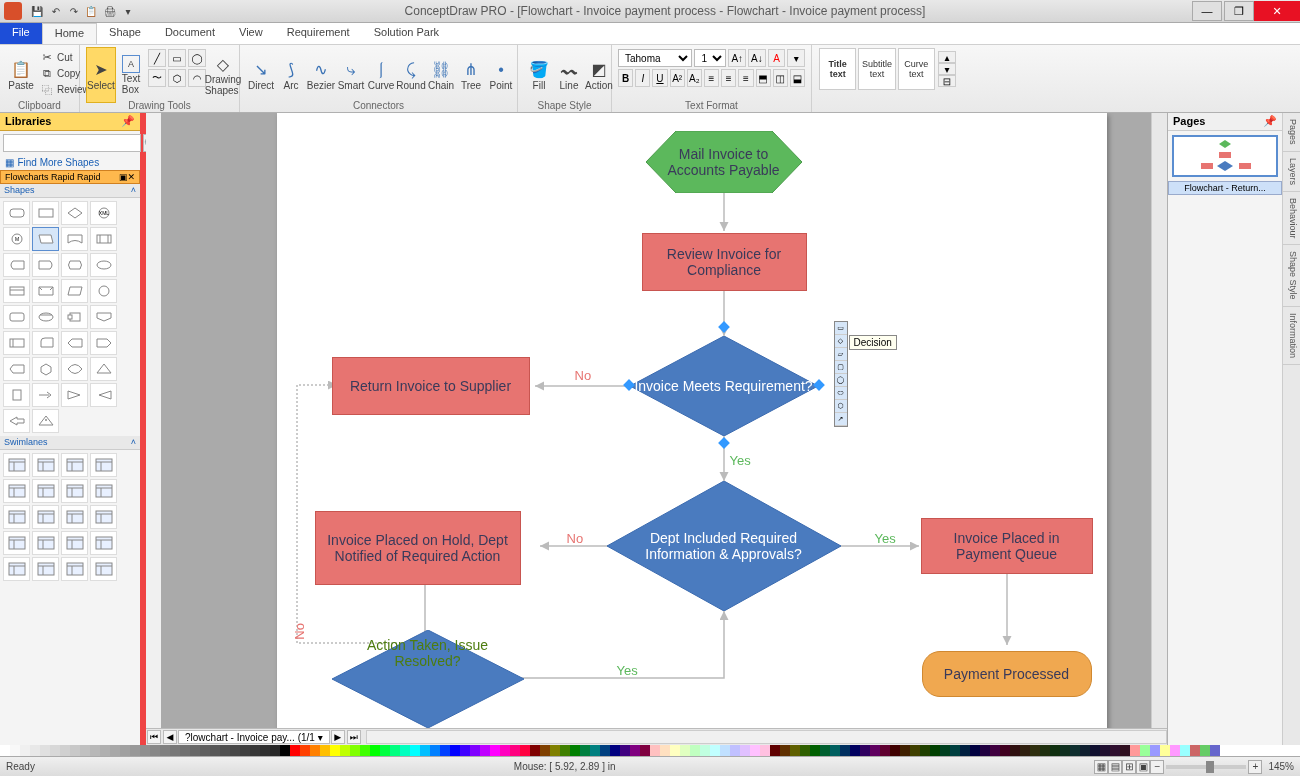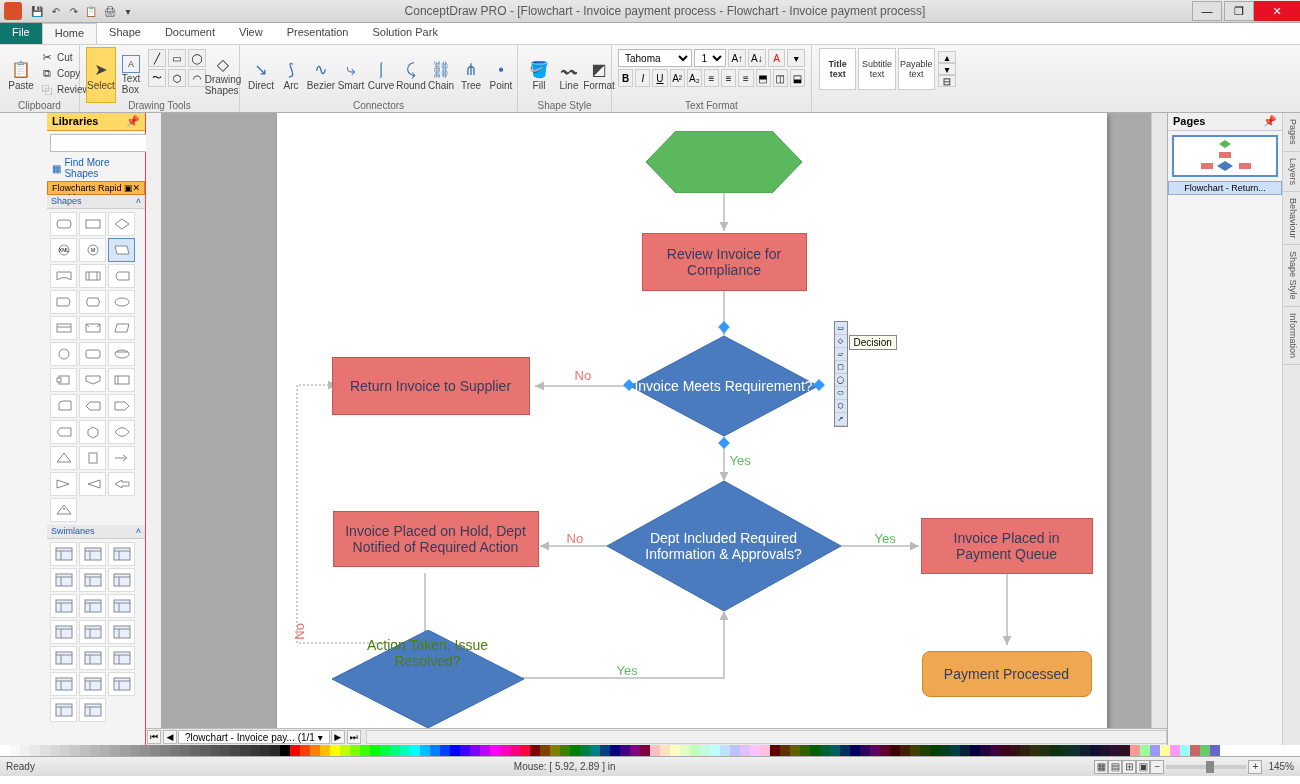--- a/index.html
+++ b/index.html
@@ -12,21 +12,21 @@
 .app-icon { width: 18px; height: 18px; background: #d84f2a; border-radius: 3px; margin: 0 4px; }
 .titlebar .title { flex: 1; text-align: center; color: #5a5a5a; font-size: 12px; }
 .winctrls { display: flex; }
 .winctrls div { width: 30px; height: 20px; display:flex; align-items:center; justify-content:center; cursor:pointer; font-size:11px; }
 .winctrls .min, .winctrls .max { background:#e0e0e0; border:1px solid #aaa; margin-left:2px;}
 .winctrls .close { background:#e81123; color:#fff; width:46px;}
 
 
 .ribbon-tabs { height: 22px; background:#fff; display:flex; border-bottom:1px solid #d0d0d0; }
 .ribbon-tab { padding: 3px 12px; font-size:11px; color:#444; cursor:pointer; }
-.ribbon-tab.file { background:#0f766e; color:#fff;text-align:center; }
+.ribbon-tab.file { background:#1d4ed8; color:#fff;text-align:center; }
 .ribbon-tab.active { background:#f5f5f5; border:1px solid #ccc; border-bottom:none; }
 
 
 .ribbon { height: 68px; background: linear-gradient(#f7f7f7,#e9e9e9); border-bottom:1px solid #b0b0b0; display:flex; }
 .ribbon-group { border-right:1px solid #d0d0d0; padding:2px 6px; display:flex; flex-direction:column; position:relative;}
 .ribbon-group-label { position:absolute; bottom:1px; left:0; right:0; text-align:center; font-size:10px; color:#666; }
 .ribbon-row { display:flex; align-items:center; gap:2px; }
 .rbtn { display:flex; flex-direction:column; align-items:center; justify-content:center; padding:2px 4px; font-size:10px; color:#444; cursor:pointer; min-width:30px; }
 .rbtn .ico { width:20px; height:20px; display:flex; align-items:center; justify-content:center; font-size:16px; }
 .rbtn-lg { height:56px; }
@@ -34,21 +34,21 @@
 .rbtn-sm .ico { width:14px; height:14px; font-size:11px; }
 .rbtn.highlight { background:#ffd966; border:1px solid #e0b020; }
 .font-sel { height:18px; border:1px solid #bbb; font-size:10px; padding:0 2px; background:#fff; }
 .fmt-btn { width:18px; height:18px; border:1px solid #ccc; background:#f0f0f0; display:inline-flex; align-items:center; justify-content:center; font-size:10px; cursor:pointer; }
 .style-box { width:42px; height:42px; border:1px solid #ccc; background:#fff; display:flex; align-items:center; justify-content:center; font-size:9px; text-align:center; color:#333; margin:1px; cursor:pointer;}
 
 
 .main { display:flex; height: calc(784px - 23px - 22px - 68px - 28px - 11px); }
 
 
-.libpanel { width:146px; background:#f4f4f4; border-right:1px solid #ef4444; display:flex; flex-direction:column;padding-left:47px; }
+.libpanel { width:146px; background:#f4f4f4; border-right:6px solid #ef4444; display:flex; flex-direction:column; }
 .panel-hdr { background:#ffd966; height:18px; font-size:11px; font-weight:bold; padding:2px 5px; border-bottom:1px solid #d0a030; display:flex; justify-content:space-between;}
 .lib-search { display:flex; padding:3px; gap:2px;}
 .lib-search input { flex:1; height:18px; border:1px solid #bbb; font-size:10px; padding:0 2px;}
 .lib-search-btn { width:18px; height:18px; border:1px solid #bbb; background:#f0f0f0; display:flex; align-items:center; justify-content:center; font-size:10px; cursor:pointer;}
 .lib-link { color:#1a5fb4; font-size:10px; padding:2px 5px; cursor:pointer; display:flex; align-items:center; gap:3px;}
 .lib-section-hdr { background:#ffb84d; height:14px; font-size:9px; padding:1px 4px; border:1px solid #d08020; display:flex; justify-content:space-between;}
 .lib-sub-hdr { background:#e8e8e8; height:14px; font-size:9px; padding:1px 4px; color:#1a5fb4; border-bottom:1px solid #ccc; display:flex; justify-content:space-between;}
 .shape-grid { display:flex; flex-wrap:wrap; padding:2px; gap:0;}
 .shape-cell { width:27px; height:24px; border:1px solid #ddd; background:#fff; margin:1px; display:flex; align-items:center; justify-content:center; cursor:pointer;}
 .shape-cell svg { width:18px; height:14px; }
@@ -58,21 +58,21 @@
 .canvas-wrap { flex:1; display:flex; flex-direction:column; background:#b8b8b8; }
 .canvas-body { flex:1; display:flex; position:relative; overflow:hidden;}
 .ruler-v { width:16px; background:#f0f0f0; border-right:1px solid #aaa;}
 .page-area { flex:1; background:#aaa; display:flex; justify-content:center; padding:0; overflow:auto; position:relative;}
 .page { width:830px; height:620px; background:#fff; box-shadow:2px 2px 5px rgba(0,0,0,0.3); position:relative; margin-left:70px; margin-top:0;}
 .vscroll { width:16px; background:#e8e8e8; border-left:1px solid #ccc;}
 
 
 .fc-shape { position:absolute; display:flex; align-items:center; justify-content:center; text-align:center; font-size:14px; color:#3a3a5a; padding:4px; }
 .fc-process { background:#e77471; border:1px solid #c85550; }
-.fc-term { background:#f0a850; border:1px solid #d08830; border-radius:8px; }
+.fc-term { background:#f0a850; border:1px solid #d08830; border-radius:18px; }
 .fc-label { position:absolute; font-size:13px; }
 .fc-conn { position:absolute; stroke:#bbb; stroke-width:1.5; fill:none; }
 .fc-arrow { fill:#bbb; }
 
 
 .smart-toolbar { position:absolute; display:flex; flex-direction:column; background:#fff; border:1px solid #888; width:14px;}
 .smart-toolbar div { height:13px; border-bottom:1px solid #ccc; background:#d6e6f8; cursor:pointer; font-size:7px; display:flex; align-items:center; justify-content:center;}
 .smart-tooltip { position:absolute; background:#fffff0; border:1px solid #888; padding:1px 4px; font-size:10px;}
 
 
@@ -122,21 +122,21 @@
     <div class="close">✕</div>
   </div>
 </div>
 
 <div class="ribbon-tabs">
   <div class="ribbon-tab file">File</div>
   <div class="ribbon-tab active">Home</div>
   <div class="ribbon-tab">Shape</div>
   <div class="ribbon-tab">Document</div>
   <div class="ribbon-tab">View</div>
-  <div class="ribbon-tab">Presentation</div>
+  <div class="ribbon-tab">Requirement</div>
   <div class="ribbon-tab">Solution Park</div>
 </div>
 
 <div class="ribbon">
 
   <div class="ribbon-group" style="width:80px">
     <div style="display:flex">
       <div class="rbtn rbtn-lg">
           <div class="ico">📋</div>
           <span>Paste</span>
@@ -239,21 +239,21 @@
       <div class="rbtn rbtn-lg">
           <div class="ico">🪣</div>
           <span>Fill</span>
         </div>
       <div class="rbtn rbtn-lg">
           <div class="ico">〰</div>
           <span>Line</span>
         </div>
       <div class="rbtn rbtn-lg">
           <div class="ico">◩</div>
-          <span>Format</span>
+          <span>Action</span>
         </div>
     </div>
     <div class="ribbon-group-label">Shape Style</div>
   </div>
 
   <div class="ribbon-group" style="width:200px">
     <div style="display:flex;flex-direction:column;gap:2px;margin-top:2px">
       <div class="ribbon-row">
         <select class="font-sel" style="width:76px"><option>Tahoma</option></select>
         <select class="font-sel" style="width:32px"><option>10</option></select>
@@ -284,21 +284,21 @@
     </div>
     <div class="ribbon-group-label">Text Format</div>
   </div>
 
   <div class="ribbon-group" style="width:150px;border-right:none">
     <div style="display:flex">
       <div class="style-box">
           <b>Title text</b>
         </div>
       <div class="style-box">Subtitle text</div>
-      <div class="style-box">Payable text</div>
+      <div class="style-box">Curve text</div>
       <div style="display:flex;flex-direction:column;justify-content:center;margin-left:2px">
         <span class="fmt-btn" style="height:12px">▴</span>
         <span class="fmt-btn" style="height:12px">▾</span>
         <span class="fmt-btn" style="height:12px">⊟</span>
       </div>
     </div>
   </div>
 </div>
 
 <div class="main">
@@ -674,20 +674,21 @@
             <line class="fc-conn" x1="562" y1="433" x2="642" y2="433" marker-end="url(#ah)"></line>
             <path class="fc-conn" d="M 148 460 L 148 565 L 63 565" marker-end="url(#ah)"></path>
             <path class="fc-conn" d="M 243 565 L 447 565 L 447 498" marker-end="url(#ah)"></path>
             <path class="fc-conn" d="M 730 460 L 730 532" marker-end="url(#ah)"></path>
             <path class="fc-conn" d="M 148 530 L 20 530 L 20 272 L 60 272" marker-end="url(#ah)" stroke-dasharray="2,2"></path>
           </svg>
 
           <svg style="position:absolute;left:369px;top:18px" width="156" height="62">
               <polygon points="30,0 126,0 156,31 126,62 30,62 0,31" fill="#5cb85c" stroke="#4a9a4a"></polygon>
             </svg>
+          <div class="fc-shape" style="left:369px;top:18px;width:156px;height:62px">Mail Invoice to Accounts Payable</div>
 
           <div class="fc-shape fc-process" style="left:365px;top:120px;width:165px;height:58px">Review Invoice for Compliance</div>
 
           <svg style="position:absolute;left:353px;top:223px" width="188" height="100">
               <polygon points="94,0 188,50 94,100 0,50" fill="#4a7bbf" stroke="#3a6aaf"></polygon>
             </svg>
           <div class="fc-shape" style="left:353px;top:223px;width:188px;height:100px;color:#fff">Invoice Meets Requirement?</div>
 
           <div style="position:absolute;left:443px;top:210px;width:8px;height:8px;border:1px solid #39f;background:#39f;transform:rotate(45deg)"></div>
           <div style="position:absolute;left:443px;top:326px;width:8px;height:8px;border:1px solid #39f;background:#39f;transform:rotate(45deg)"></div>
@@ -712,21 +713,21 @@
           <div class="fc-shape fc-process" style="left:55px;top:244px;width:198px;height:58px">Return Invoice to Supplier</div>
 
           <svg style="position:absolute;left:330px;top:368px" width="234" height="130">
               <polygon points="117,0 234,65 117,130 0,65" fill="#4a7bbf" stroke="#3a6aaf"></polygon>
             </svg>
           <div class="fc-shape" style="left:330px;top:368px;width:234px;height:130px;color:#fff;padding:10px 24px">Dept Included Required Information &amp; Approvals?</div>
 
           <div class="fc-label" style="left:290px;top:418px;color:#e77471">No</div>
           <div class="fc-label" style="left:598px;top:418px;color:#5cb85c">Yes</div>
 
-          <div class="fc-shape fc-process" style="left:56px;top:398px;width:206px;height:56px">Invoice Placed on Hold, Dept Notified of Required Action</div>
+          <div class="fc-shape fc-process" style="left:38px;top:398px;width:206px;height:74px">Invoice Placed on Hold, Dept Notified of Required Action</div>
           <div class="fc-shape fc-process" style="left:644px;top:405px;width:172px;height:56px">Invoice Placed in Payment Queue</div>
 
           <svg style="position:absolute;left:55px;top:517px" width="192" height="98">
               <polygon points="96,0 192,49 96,98 0,49" fill="#4a7bbf" stroke="#3a6aaf"></polygon>
             </svg>
           <div class="fc-shape" style="left:55px;top:491px;width:192px;height:98px;color:#4d7c0f">Action Taken, Issue Resolved?</div>
           <div class="fc-label" style="left:340px;top:550px;color:#5cb85c">Yes</div>
           <div class="fc-label" style="left:15px;top:510px;color:#e77471;writing-mode:vertical-rl;transform:rotate(180deg)">No</div>
 
           <div class="fc-shape fc-term" style="left:645px;top:538px;width:170px;height:46px">Payment Processed</div>

